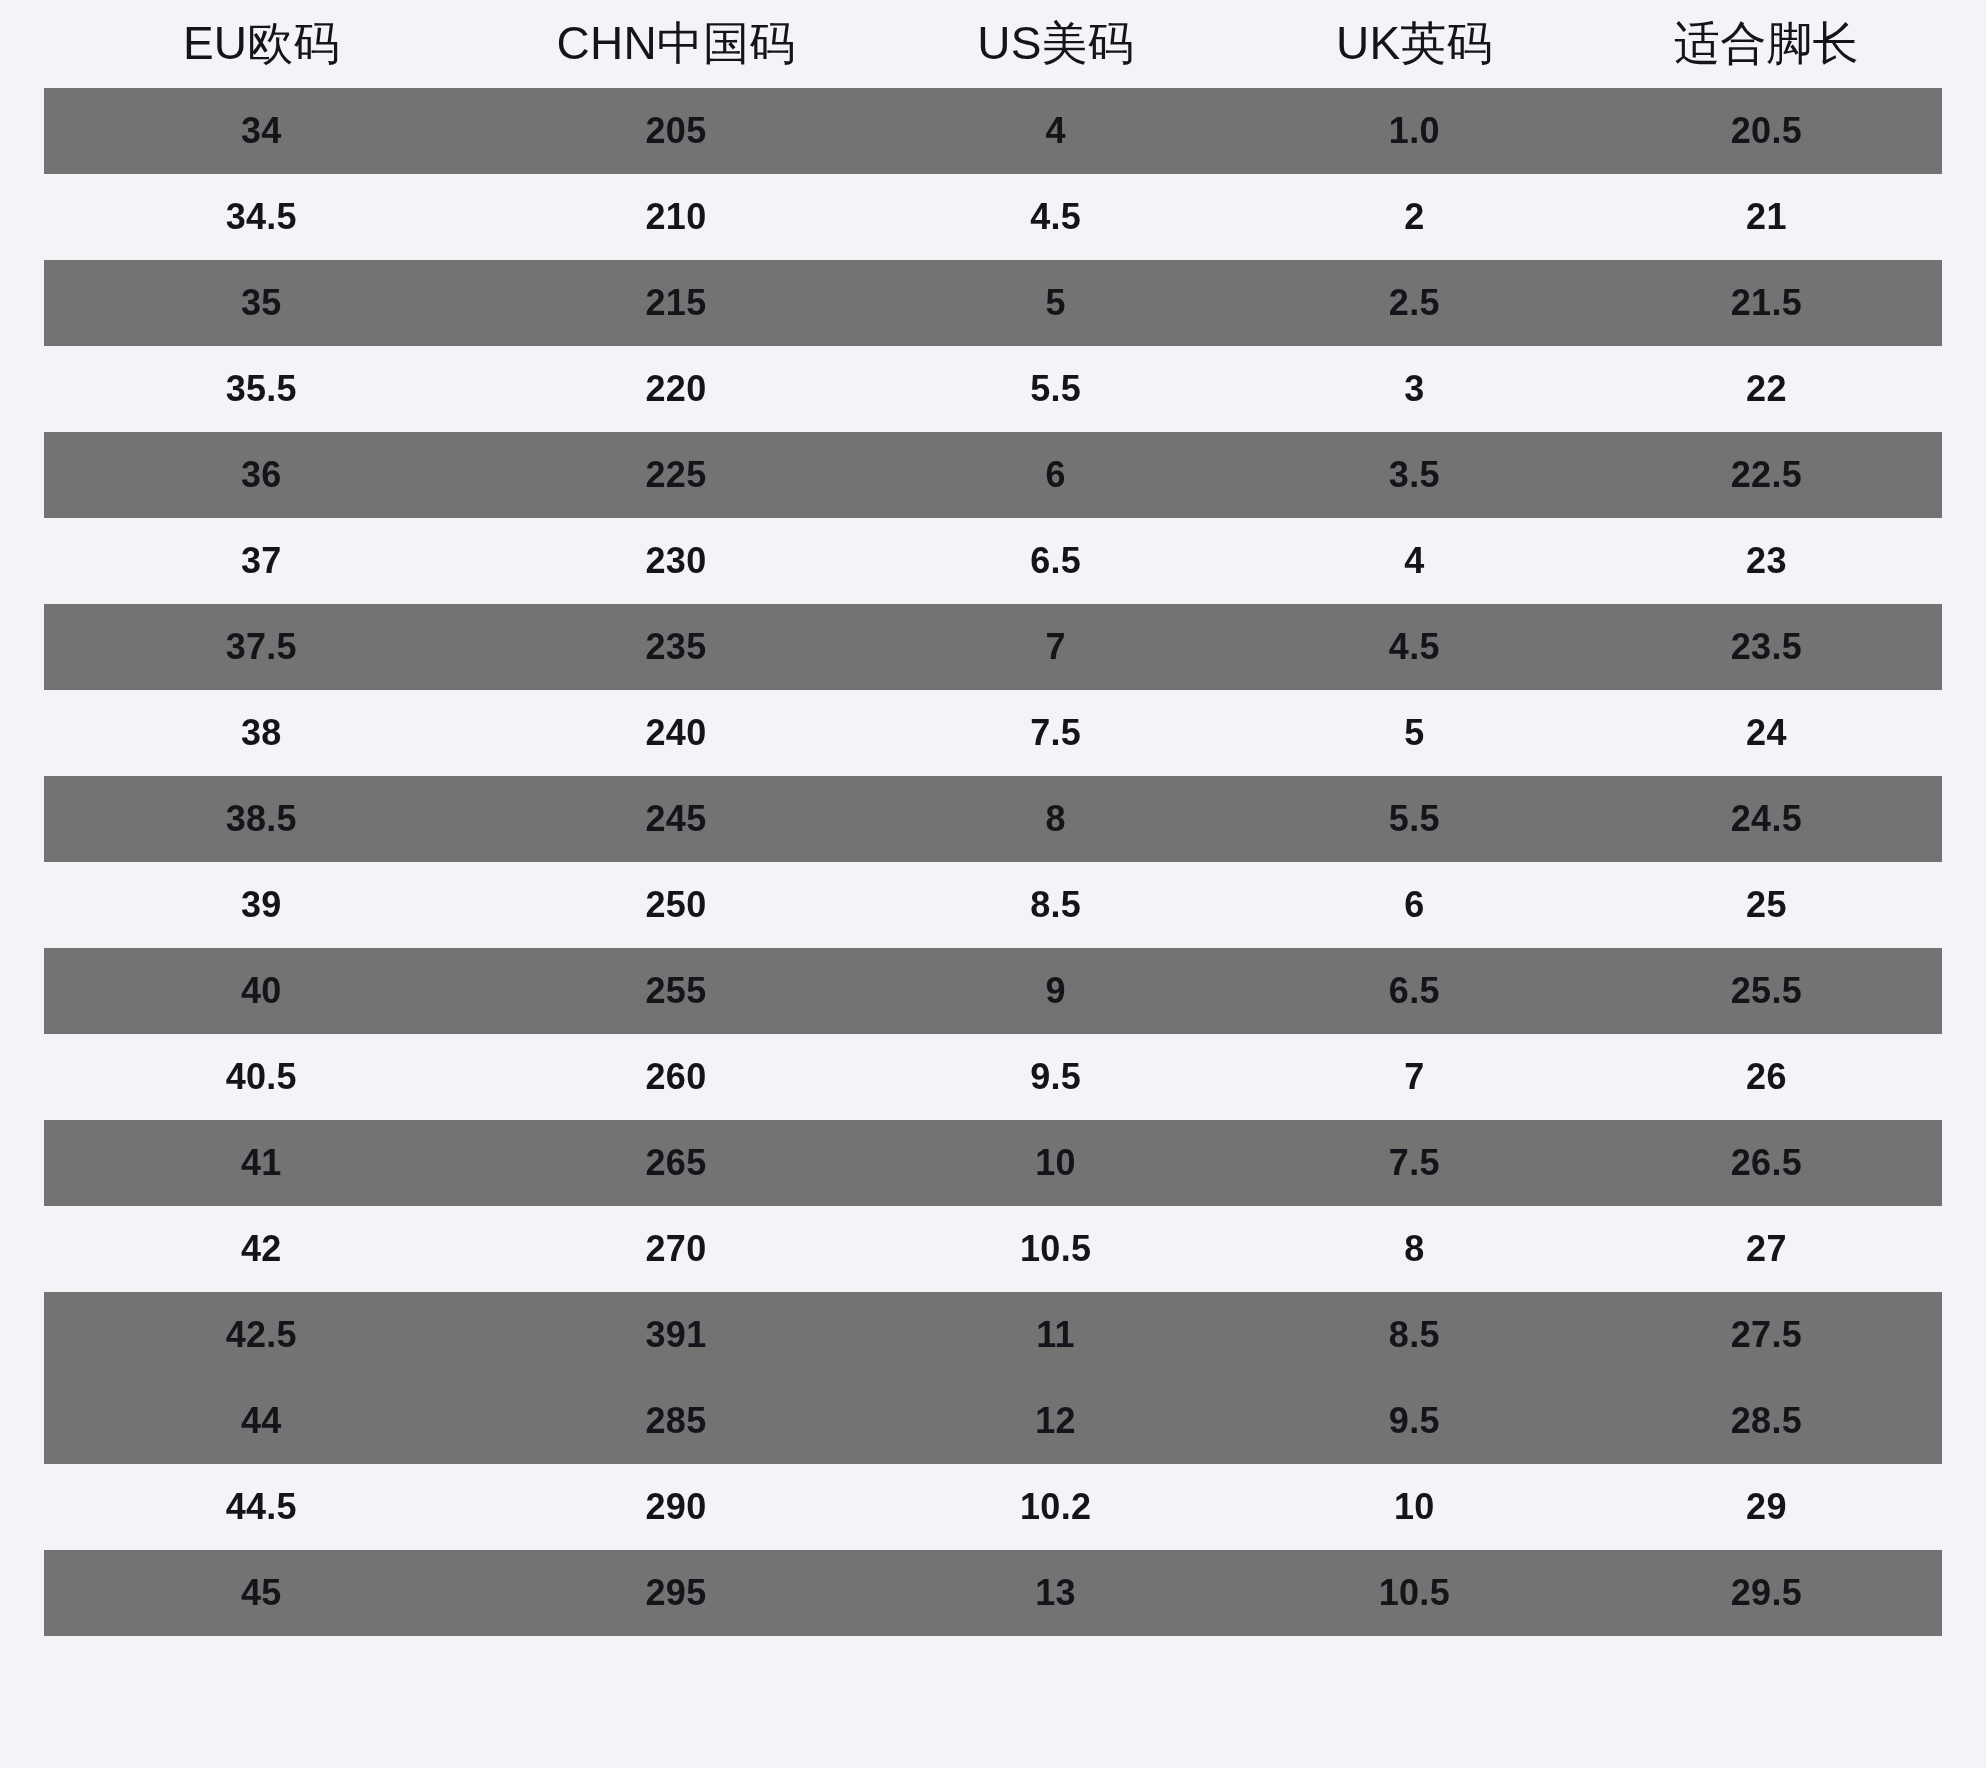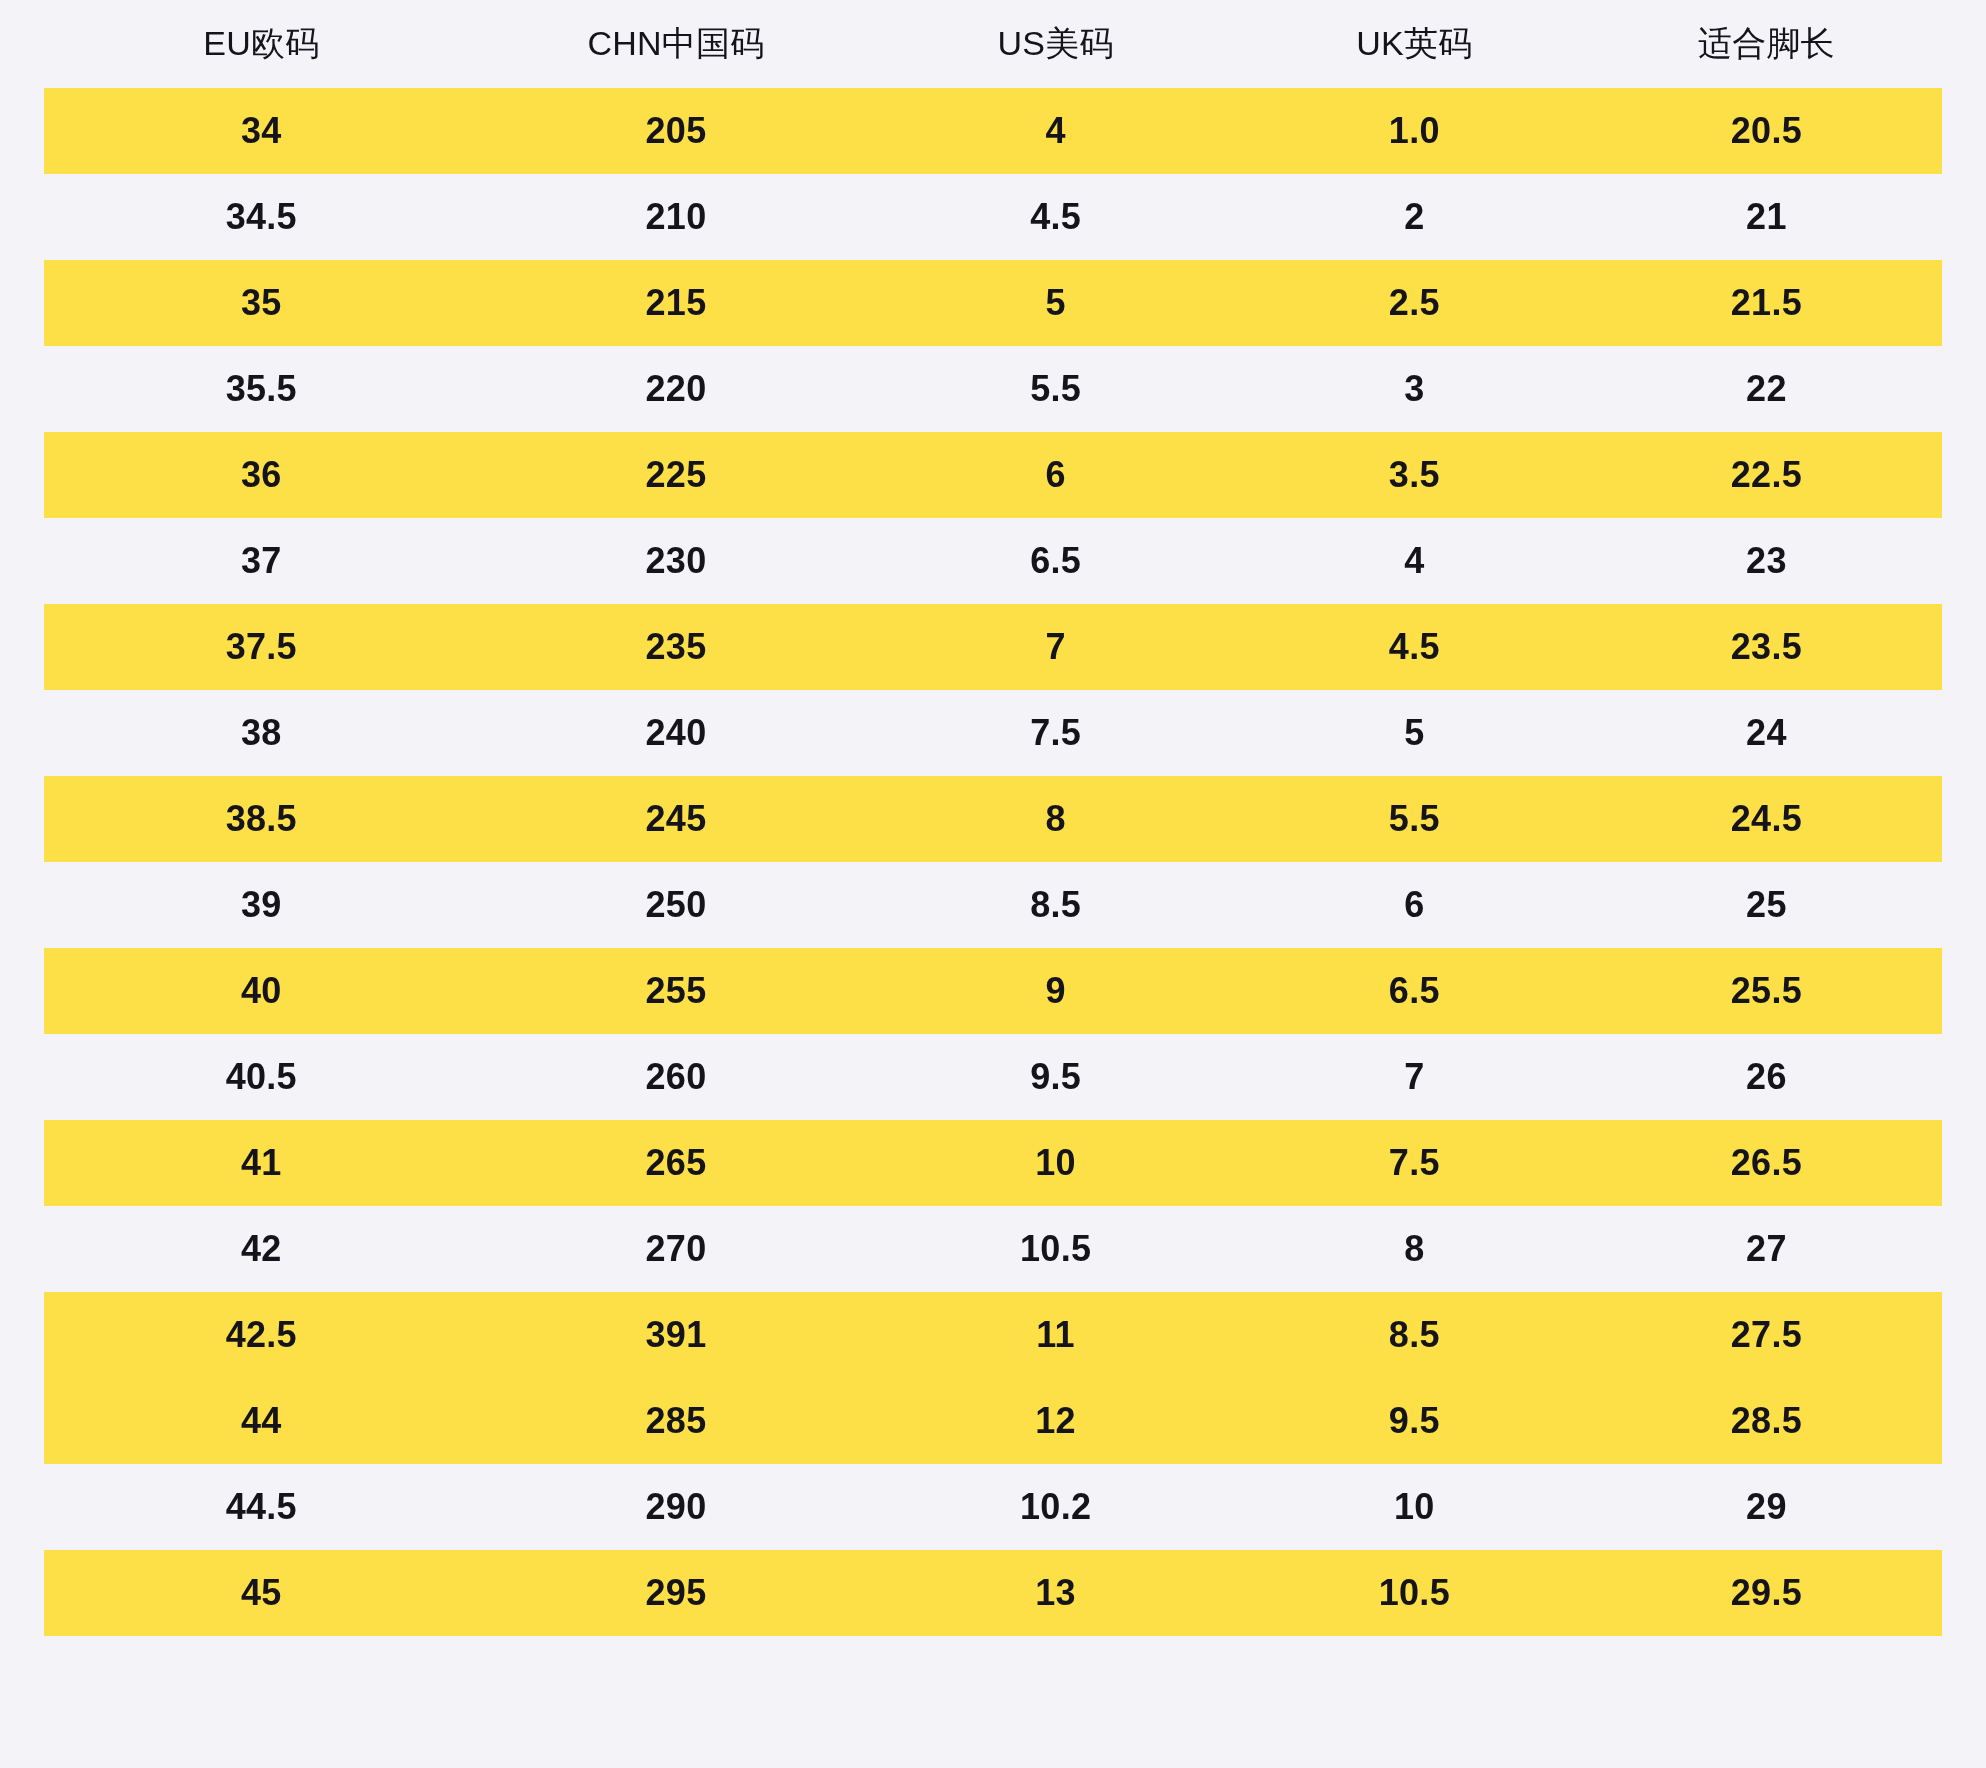--- a/index.html
+++ b/index.html
@@ -30,40 +30,40 @@
   table.size-table col.c-us  { width: 19.2%; }
   table.size-table col.c-uk  { width: 18.6%; }
   table.size-table col.c-len { width: 18.5%; }
 
   thead tr.header-row {
     background: #f4f3f8;
   }
   thead th {
     height: 88px;
     padding: 0;
-    font-size: 34px;
+    font-size: 46px;
     font-weight: 400;
     color: #15141b;
     text-align: center;
     vertical-align: middle;
     letter-spacing: 0.2px;
     white-space: nowrap;
   }
   tbody td {
     height: 86px;
     padding: 0;
     font-size: 36px;
     font-weight: 700;
     color: #15141b;
     text-align: center;
     vertical-align: middle;
     letter-spacing: 0.3px;
     white-space: nowrap;
   }
-  tbody tr.row-odd  { background: #fde047; }
+  tbody tr.row-odd  { background: #737373; }
   tbody tr.row-even { background: #f4f3f8; }
 </style>
 </head>
 <body>
 
 <div class="size-chart-wrap">
   <table class="size-table">
     <colgroup>
       <col class="c-eu">
         <col class="c-chn">

